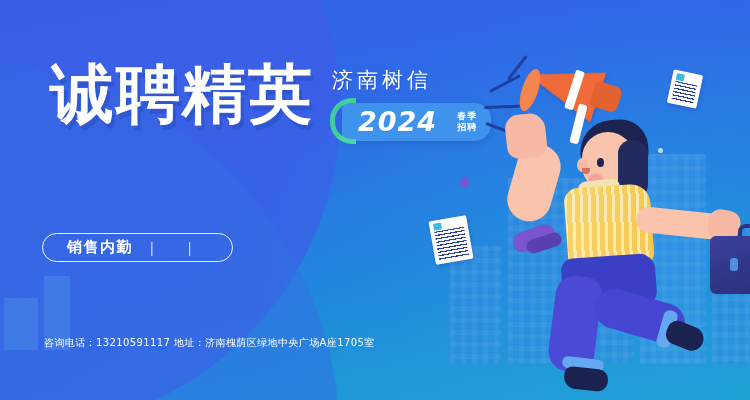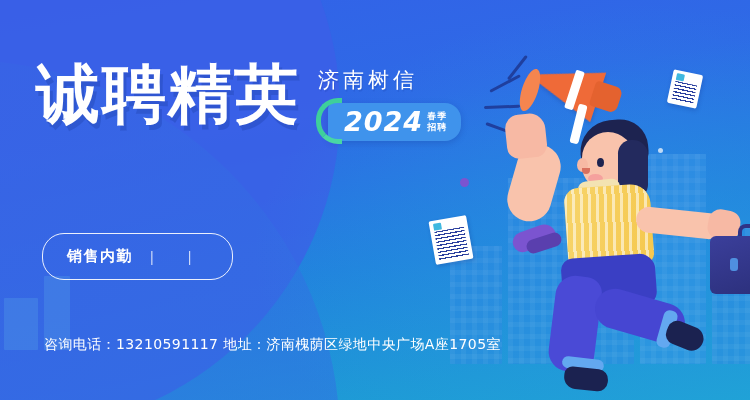--- a/index.html
+++ b/index.html
@@ -53,21 +53,21 @@
   .b2 { left:58px; width:76px; height:186px; }
   .b3 { left:140px; width:44px; height:96px; }
   .b4 { left:190px; width:66px; height:210px; background:#3594e6; }
   .b5 { left:262px; width:38px; height:140px; }
   .city-left { position:absolute; bottom:50px; left:-10px; width:120px; height:80px; opacity:.28; }
   .bl1 { left:14px; width:34px; height:52px; background:#59a9ea; }
   .bl2 { left:54px; width:26px; height:74px; background:#59a9ea; }
 
   
   .headline-row {
-    position:absolute; left:36px; top:62px;
+    position:absolute; left:50px; top:62px;
     display:flex; align-items:flex-start;
   }
   .headline {
     font-size:64px; font-weight:bold; color:#ffffff;
     letter-spacing:2px; line-height:1;
     white-space:nowrap;
     text-shadow:3px 5px 0 rgba(25,60,160,.30);
     font-family:"DejaVu Sans","Liberation Sans",sans-serif;
   }
 
@@ -80,21 +80,21 @@
     font-weight:normal; white-space:nowrap;
     font-family:"DejaVu Sans","Liberation Sans",sans-serif;
     text-shadow:1px 2px 0 rgba(25,60,160,.20);
   }
   .year-badge {
     position:relative;
     margin-top:9px; margin-left:10px;
     background:#3f93ec;
     border-radius:6px 16px 16px 6px;
     padding:5px 14px 6px 16px;
-    display:flex; align-items:center; gap:4px;
+    display:flex; align-items:center; gap:20px;
     box-shadow:0 2px 6px rgba(20,50,140,.25);
   }
   .swoosh {
     position:absolute; left:-12px; top:-5px;
     width:26px; height:46px;
     border-left:5px solid #3ecf9b;
     border-radius:22px 0 0 22px;
     border-top:5px solid #3ecf9b;
     border-bottom:5px solid #49d6a4;
     border-right:none;
@@ -122,34 +122,34 @@
     white-space:nowrap; line-height:1.2;
     font-family:"DejaVu Sans","Liberation Sans",sans-serif;
     text-shadow:1px 2px 0 rgba(25,60,160,.18);
   }
 
   
   .positions {
     position:absolute; left:42px; top:233px;
     border:1.6px solid rgba(255,255,255,.9);
     border-radius:22px;
-    padding:13px 24px;
+    padding:4px 24px;
     display:flex; align-items:center;
   }
   .pos {
     font-size:15px; color:#ffffff; letter-spacing:1.5px;
     white-space:nowrap; font-weight:bold;
     font-family:"DejaVu Sans","Liberation Sans",sans-serif;
   }
   .sep { color:rgba(255,255,255,.75); margin:0 17px; font-size:14px; }
 
   
   .contact {
     position:absolute; left:44px; top:336px;
-    font-size:14px; color:#ffffff; letter-spacing:.4px;
+    font-size:10px; color:#ffffff; letter-spacing:.4px;
     white-space:nowrap;
     font-family:"DejaVu Sans","Liberation Sans",sans-serif;
   }
 
   
   .illus { position:absolute; left:470px; top:28px; width:290px; height:360px; }
 
   .sound { position:absolute; left:12px; top:48px; width:90px; height:70px; }
   .sline {
     position:absolute; height:2.6px; background:#1f3f9e;

